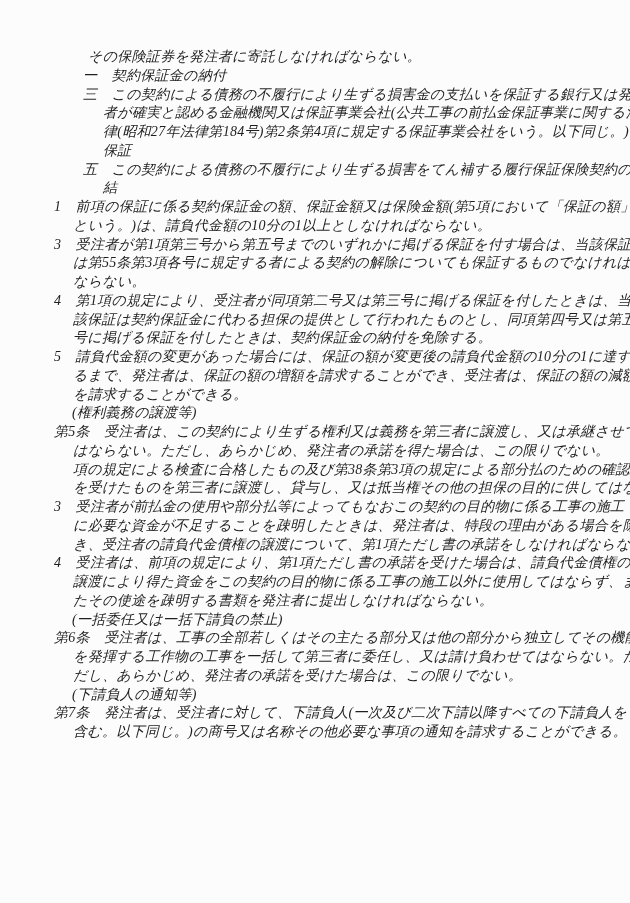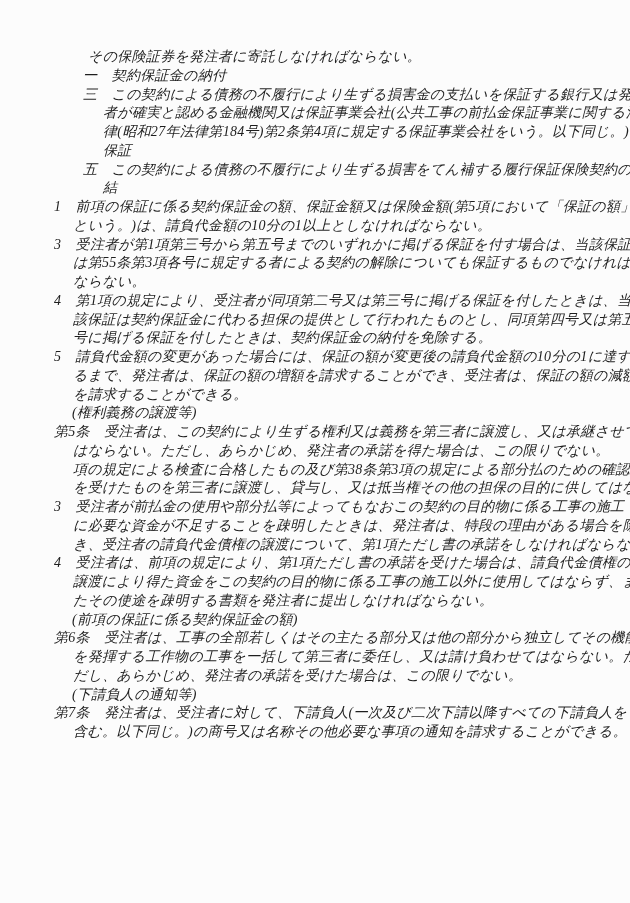--- a/index.html
+++ b/index.html
@@ -70,21 +70,21 @@
       <div class="ln ind-m">第5条　受注者は、この契約により生ずる権利又は義務を第三者に譲渡し、又は承継させて</div>
       <div class="ln ind-d">はならない。ただし、あらかじめ、発注者の承諾を得た場合は、この限りでない。</div>
       <div class="ln ind-d">項の規定による検査に合格したもの及び第38条第3項の規定による部分払のための確認</div>
       <div class="ln ind-d">を受けたものを第三者に譲渡し、貸与し、又は抵当権その他の担保の目的に供してはな</div>
       <div class="ln ind-m">3　受注者が前払金の使用や部分払等によってもなおこの契約の目的物に係る工事の施工</div>
       <div class="ln ind-d">に必要な資金が不足することを疎明したときは、発注者は、特段の理由がある場合を除</div>
       <div class="ln ind-d">き、受注者の請負代金債権の譲渡について、第1項ただし書の承諾をしなければならない。</div>
       <div class="ln ind-m">4　受注者は、前項の規定により、第1項ただし書の承諾を受けた場合は、請負代金債権の</div>
       <div class="ln ind-d">譲渡により得た資金をこの契約の目的物に係る工事の施工以外に使用してはならず、ま</div>
       <div class="ln ind-d">たその使途を疎明する書類を発注者に提出しなければならない。</div>
-      <div class="ln ind-e">(前項の保証に係る契約保証金の額)</div>
+      <div class="ln ind-e">(一括委任又は一括下請負の禁止)</div>
       <div class="ln ind-m">第6条　受注者は、工事の全部若しくはその主たる部分又は他の部分から独立してその機能</div>
       <div class="ln ind-d">を発揮する工作物の工事を一括して第三者に委任し、又は請け負わせてはならない。た</div>
       <div class="ln ind-d">だし、あらかじめ、発注者の承諾を受けた場合は、この限りでない。</div>
       <div class="ln ind-e">(下請負人の通知等)</div>
       <div class="ln ind-m">第7条　発注者は、受注者に対して、下請負人(一次及び二次下請以降すべての下請負人を</div>
       <div class="ln ind-d">含む。以下同じ。)の商号又は名称その他必要な事項の通知を請求することができる。</div>
     </div>
 </div>
 
 </body></html>

